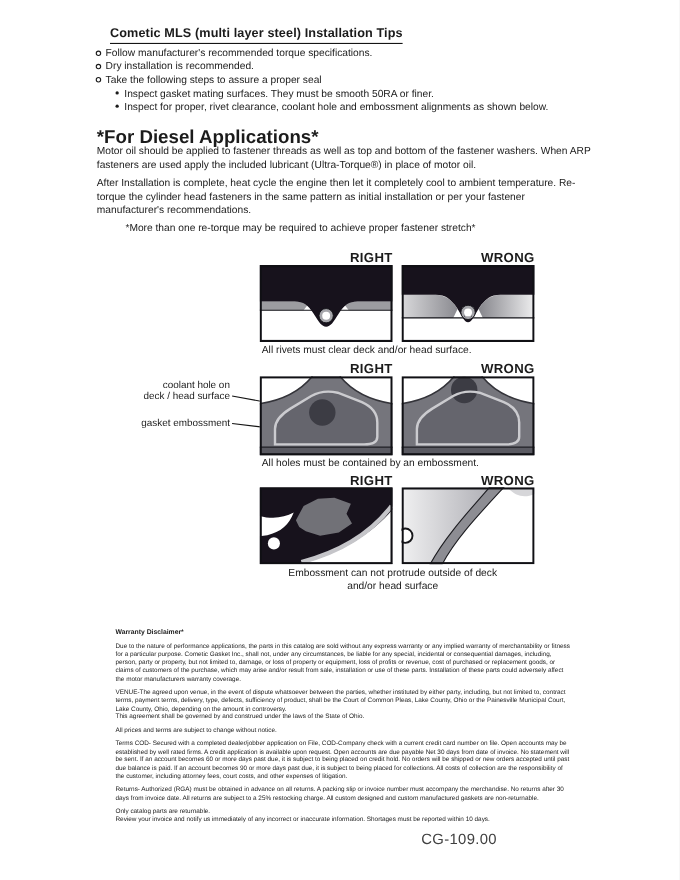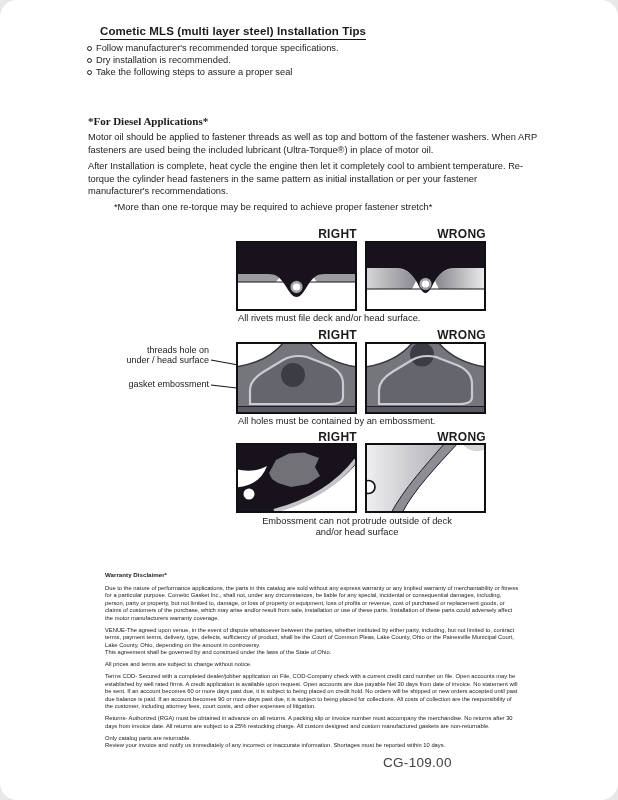--- a/index.html
+++ b/index.html
@@ -1,38 +1,37 @@
 <!DOCTYPE html>
 <html><head>
 <meta charset="utf-8">
 <style>
   html,body{margin:0;padding:0;background:#e8e8e8;}
   .page{
     position:relative;width:618px;height:800px;background:#ffffff;
     font-family:"Liberation Sans", sans-serif;color:#1b1b1b;overflow:hidden;
     margin:0 auto;
-    border-radius:17px;
   }
   .abs{position:absolute;}
   .doc-title{
     left:100px;top:25px;font-size:11.5px;font-weight:bold;
     border-bottom:1.5px solid #151515;padding-bottom:2px;letter-spacing:.1px;
   }
   .tips{left:86px;top:42px;width:470px;font-size:9.3px;line-height:12.2px;}
   .tip-row{position:relative;padding-left:10px;}
   .tip-row .marker{
     position:absolute;left:1px;top:3.5px;width:3.2px;height:3.2px;
     border:0.9px solid #1b1b1b;border-radius:50%;
   }
   .tip-sub{position:relative;margin-left:18px;padding-left:9px;}
   .tip-sub .marker-dot{
     position:absolute;left:1px;top:4.2px;width:3.4px;height:3.4px;
     background:#1b1b1b;border-radius:50%;
   }
-  .diesel-head{left:88px;top:115px;font-size:11px;font-weight:bold;font-family:Liberation Serif, serif;}
+  .diesel-head{left:88px;top:115px;font-size:17px;font-weight:bold;}
   .body-para{left:88px;width:452px;font-size:9.3px;line-height:12.6px;}
   .p1{top:131px;}
   .p2{top:160px;}
   .p3{top:201px;margin-left:26px;}
   .dg-label{width:121px;text-align:right;font-size:12px;font-weight:bold;letter-spacing:.3px;}
   .lbl-l{left:236px;} .lbl-r{left:365px;}
   .r1{top:227px;} .r2{top:328px;} .r3{top:430px;}
   .dg-box{display:block;}
   .b1l{left:236px;top:241px;} .b1r{left:365px;top:241px;}
   .b2l{left:236px;top:342px;} .b2r{left:365px;top:342px;}
@@ -63,24 +62,32 @@
       <span>Follow manufacturer's recommended torque specifications.</span>
     </div>
     <div class="tip-row">
       <span class="marker"></span>
       <span>Dry installation is recommended.</span>
     </div>
     <div class="tip-row">
       <span class="marker"></span>
       <span>Take the following steps to assure a proper seal</span>
     </div>
+    <div class="tip-sub">
+      <span class="marker-dot"></span>
+      <span>Inspect gasket mating surfaces.  They must be smooth 50RA or finer.</span>
+    </div>
+    <div class="tip-sub">
+      <span class="marker-dot"></span>
+      <span>Inspect for proper, rivet clearance, coolant hole and embossment alignments as shown below.</span>
+    </div>
   </div>
 
   <div class="abs diesel-head">*For Diesel Applications*</div>
-  <div class="abs body-para p1">Motor oil should be applied to fastener threads as well as top and bottom of the fastener washers. When ARP fasteners are used being the included lubricant (Ultra-Torque®) in place of motor oil.</div>
+  <div class="abs body-para p1">Motor oil should be applied to fastener threads as well as top and bottom of the fastener washers. When ARP fasteners are used apply the included lubricant (Ultra-Torque®) in place of motor oil.</div>
   <div class="abs body-para p2">After Installation is complete, heat cycle the engine then let it completely cool to ambient temperature. Re-torque the cylinder head fasteners in the same pattern as initial installation or per your fastener manufacturer's recommendations.</div>
   <div class="abs body-para p3">*More than one re-torque may be required to achieve proper fastener stretch*</div>
 
   <div class="abs dg-label lbl-l r1">RIGHT</div>
   <div class="abs dg-label lbl-r r1">WRONG</div>
 
   <svg class="abs dg-box b1l" width="121" height="70" viewBox="0 0 121 70">
     <rect width="121" height="70" fill="#ffffff"></rect>
     <polygon points="0,33 46,33 40,41 0,41" fill="#9c9ca0"></polygon>
     <polygon points="121,33 75,33 81,41 121,41" fill="#9c9ca0"></polygon>
@@ -106,28 +113,28 @@
     <path d="M0,27 H30 C40,27 46,32 51,40 L47,48 H0 Z" fill="url(#gwL)"></path>
     <path d="M121,27 H91 C81,27 75,32 70,40 L74,48 H121 Z" fill="url(#gwR)"></path>
     <path d="M0,48 H121" stroke="#15151a" stroke-width="1" fill="none"></path>
     <path d="M0,0 H121 V27 H90 C81,27 76,31 70.5,39 C65.5,47 64,52 60.5,52 C57,52 55.5,47 50.5,39 C45,31 40,27 31,27 H0 Z" fill="#17121c"></path>
     <circle cx="60.5" cy="43" r="6.5" fill="#a6a6ab" stroke="#101014" stroke-width="0.8"></circle>
     <circle cx="60.5" cy="43" r="3.6" fill="#ffffff"></circle>
     <path d="M56.9,44.5 A3.6,3.6 0 0 0 64.1,44.5 L64.1,47 A5.5,4 0 0 1 56.9,47 Z" fill="#3c3c44"></path>
     <rect x="1" y="1" width="119" height="68" fill="none" stroke="#101014" stroke-width="2"></rect>
   </svg>
 
-  <div class="abs dg-caption c1">All rivets must file deck and/or head surface.</div>
+  <div class="abs dg-caption c1">All rivets must clear deck and/or head surface.</div>
 
   <div class="abs dg-label lbl-l r2">RIGHT</div>
   <div class="abs dg-label lbl-r r2">WRONG</div>
 
   <div class="abs callout co1">
-    <div>threads hole on</div>
-    <div>under / head surface</div>
+    <div>coolant hole on</div>
+    <div>deck / head surface</div>
   </div>
   <div class="abs callout co2">gasket embossment</div>
 
   <svg class="abs leader-svg" width="80" height="42" viewBox="0 0 80 42">
     <line x1="3" y1="6" x2="74" y2="19" stroke="#151515" stroke-width="1.1"></line>
     <line x1="3" y1="31" x2="54" y2="37" stroke="#151515" stroke-width="1.1"></line>
   </svg>
 
   <svg class="abs dg-box b2l" width="121" height="72" viewBox="0 0 121 72">
     <rect width="121" height="72" fill="#ffffff"></rect>

